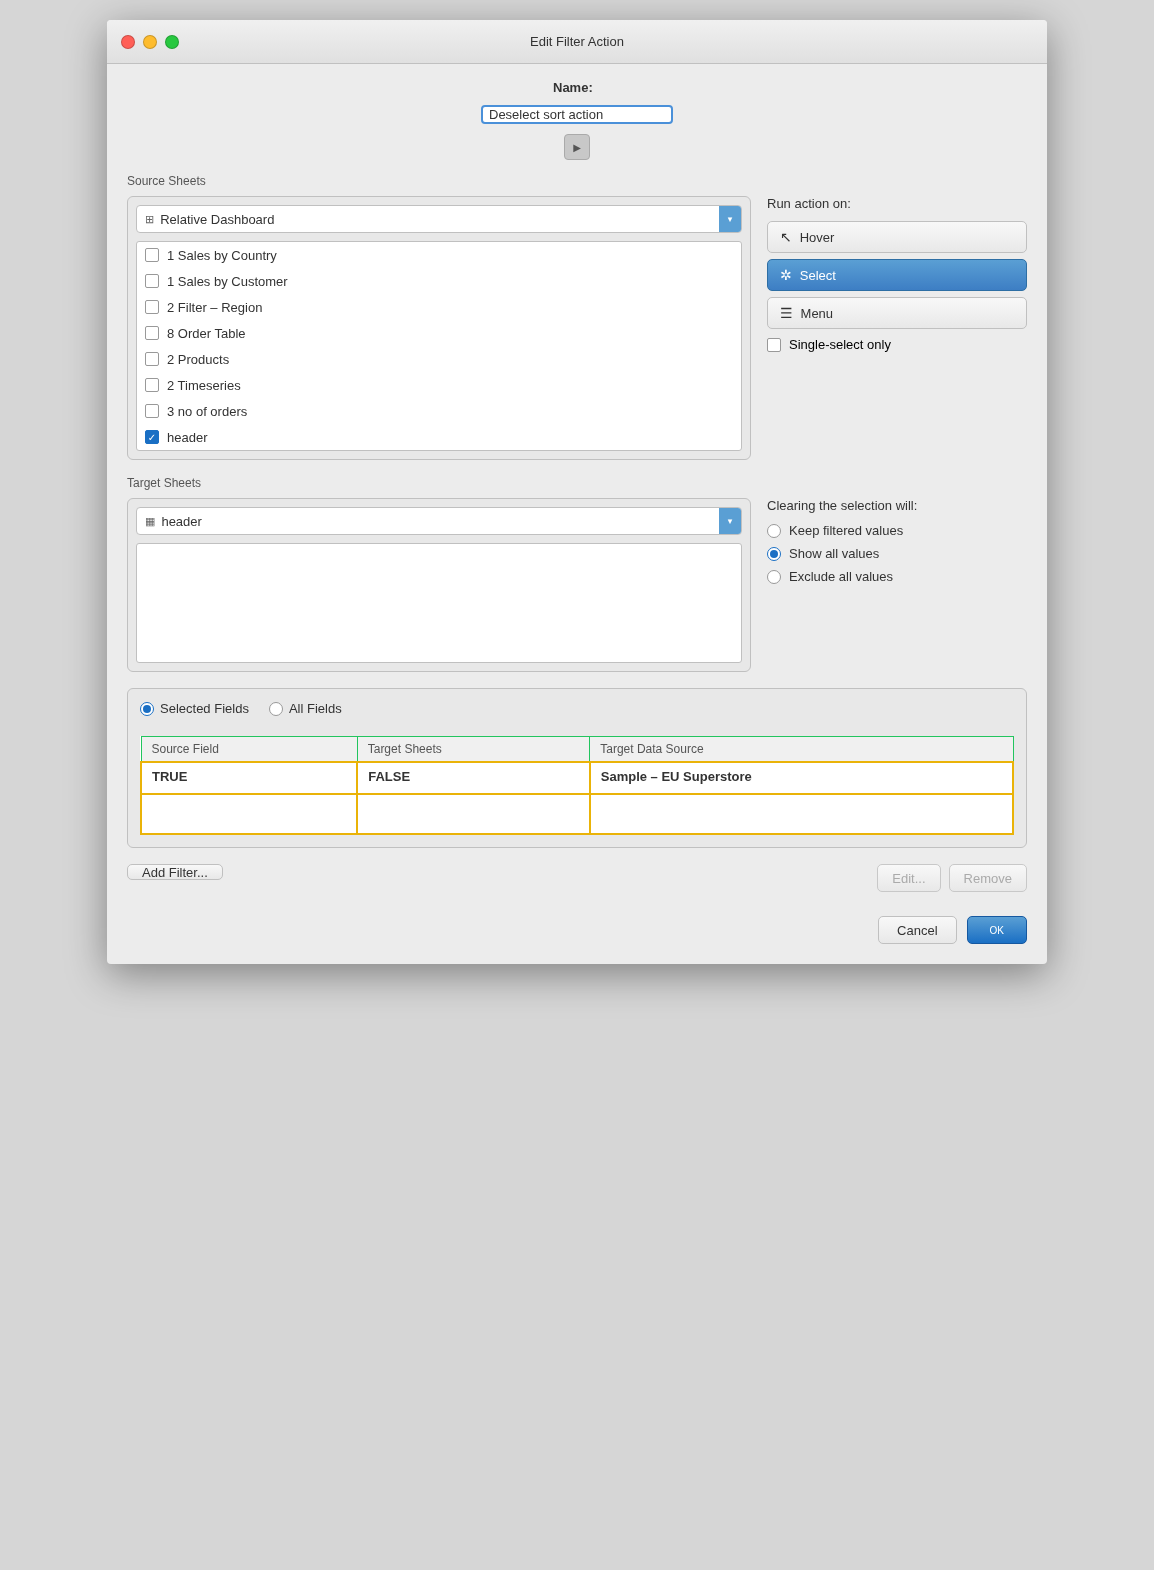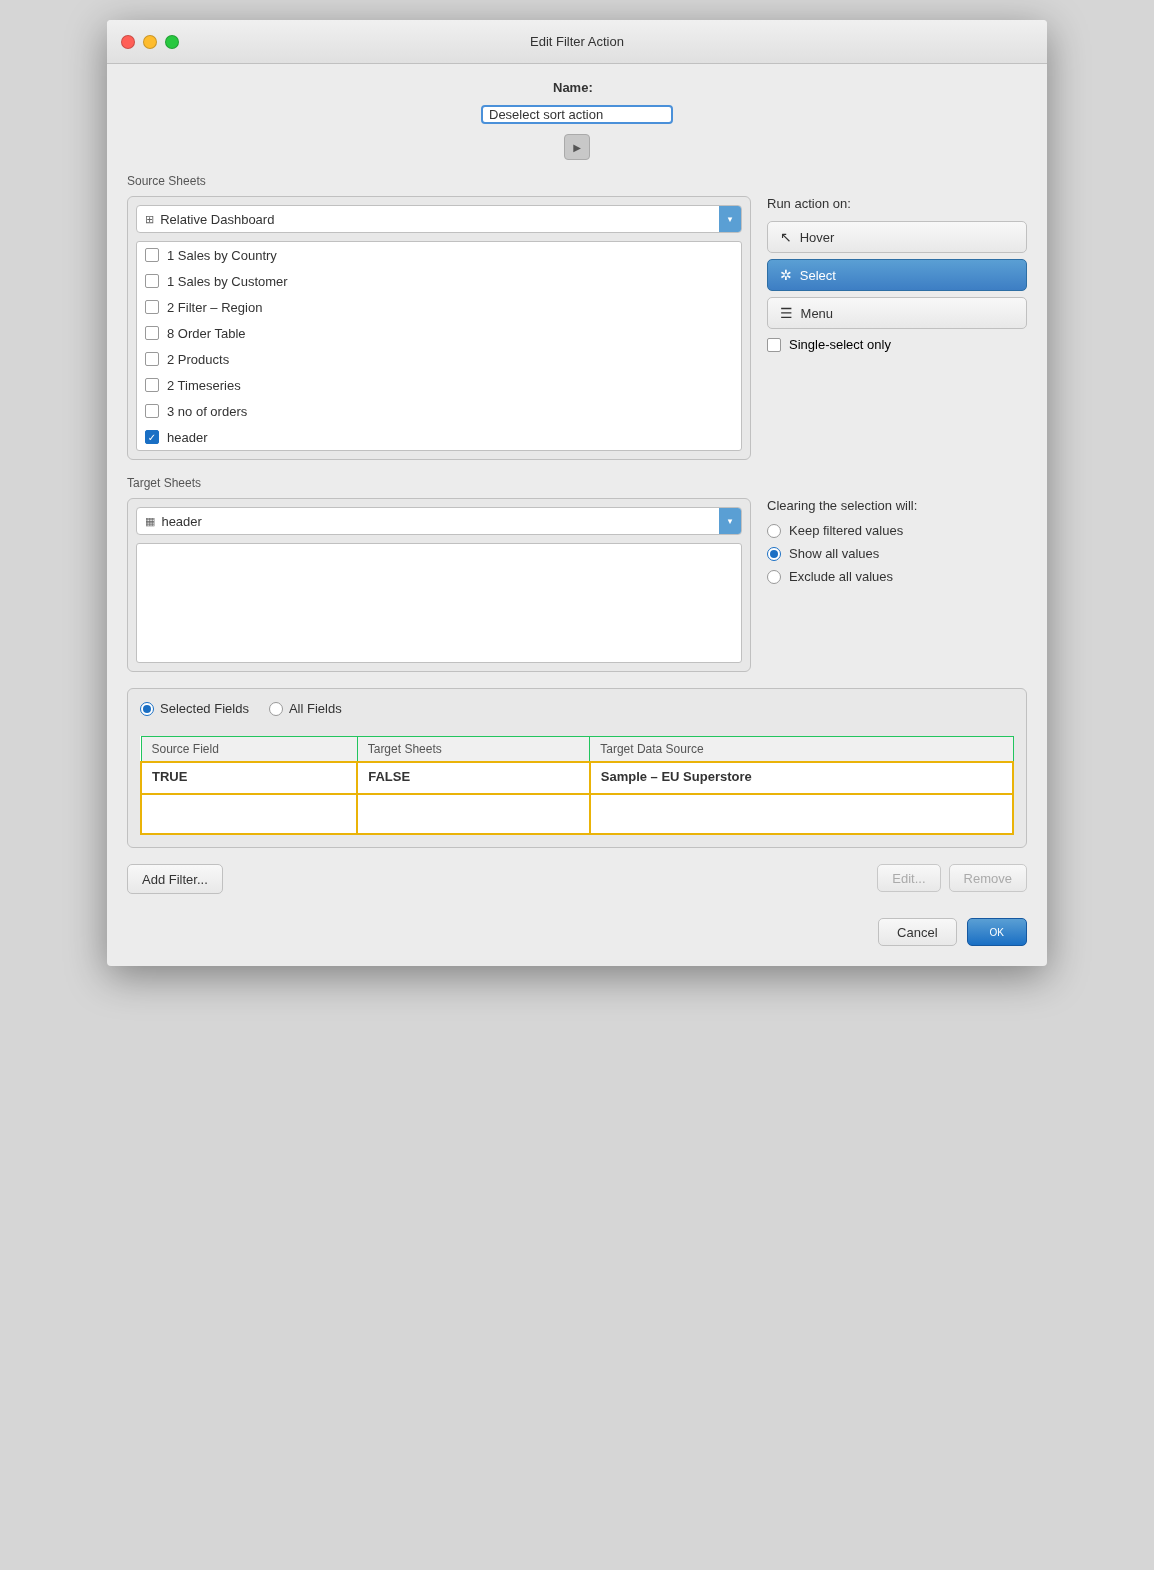--- a/index.html
+++ b/index.html
@@ -320,21 +320,21 @@
     }
     .tf-table tr.empty-row {
       height: 40px;
     }
     .bottom-filter-btns {
       display: flex;
       gap: 8px;
       margin-bottom: 20px;
     }
     .add-filter-btn {
-      height: 30px;
+      height: 16px;
       padding: 0 14px;
       background: linear-gradient(to bottom, #f8f8f8, #e8e8e8);
       border: 1px solid #c0c0c0;
       border-radius: 5px;
       font-size: 13px;
       cursor: pointer;
       color: #333;
     }
     .edit-btn, .remove-btn {
       height: 28px;

